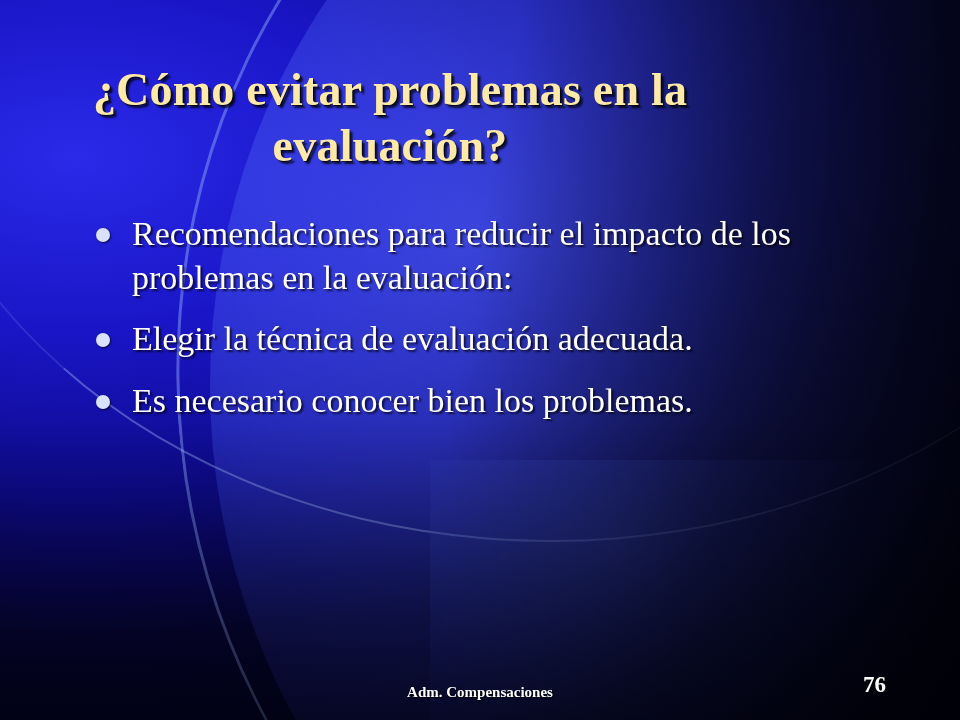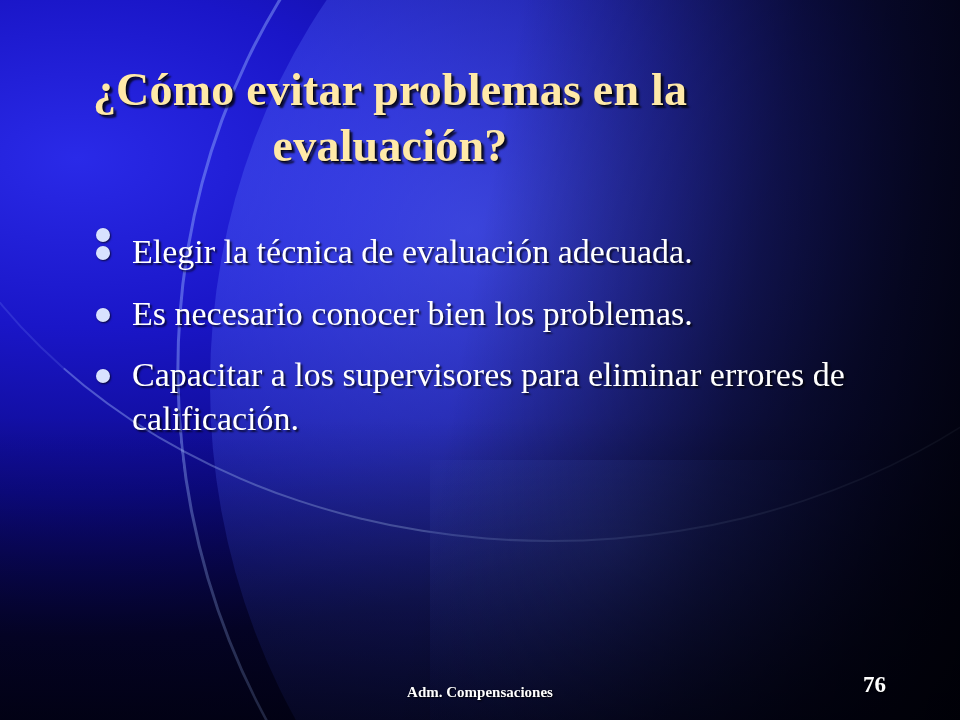--- a/index.html
+++ b/index.html
@@ -152,32 +152,29 @@
   <div class="swoosh-edge"></div>
   <div class="arc-thin"></div>
   <div class="bottom-glow"></div>
   <div class="vignette"></div>
 
   <div class="title">¿Cómo evitar problemas en la evaluación?</div>
 
   <ul class="body-list">
     <li class="bullet-item">
       <span class="dot"></span>
+      <span>Recomendaciones para reducir el impacto de los problemas en la evaluación:</span>
     </li>
     <li class="bullet-item">
       <span class="dot"></span>
       <span>Elegir la técnica de evaluación adecuada.</span>
     </li>
     <li class="bullet-item">
       <span class="dot"></span>
       <span>Es necesario conocer bien los problemas.</span>
-    </li>
-    <li class="bullet-item">
-      <span class="dot"></span>
-      <span>Capacitar a los supervisores para eliminar errores de calificación.</span>
     </li>
   </ul>
 
   <div class="footer-left">
     <div>Adm. Compensaciones</div>
   </div>
 
   <div class="page-number">76</div>
 </div>
 

